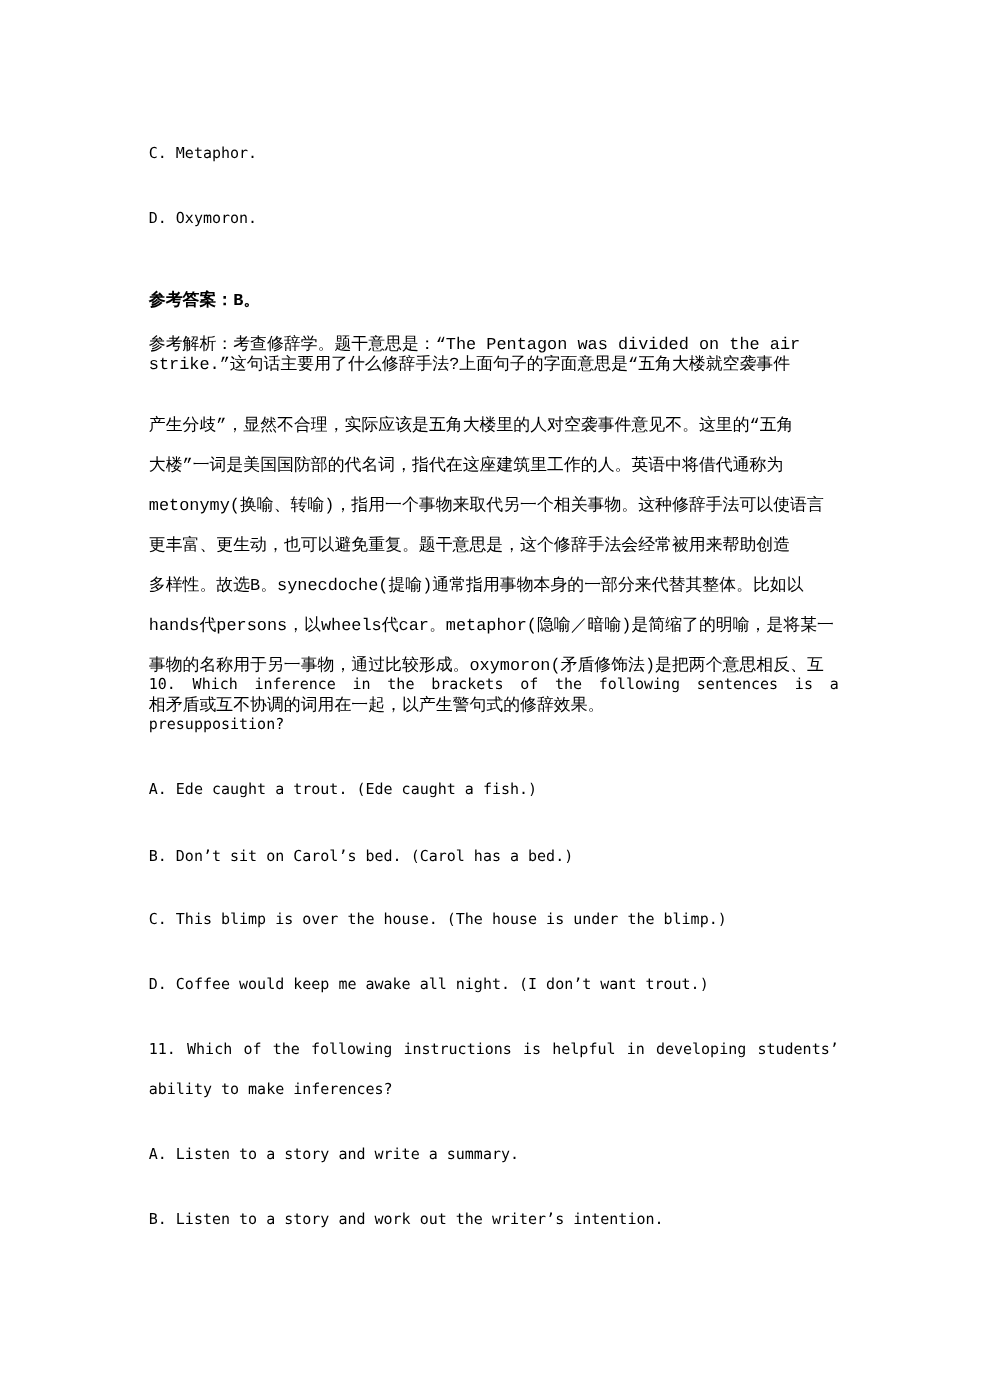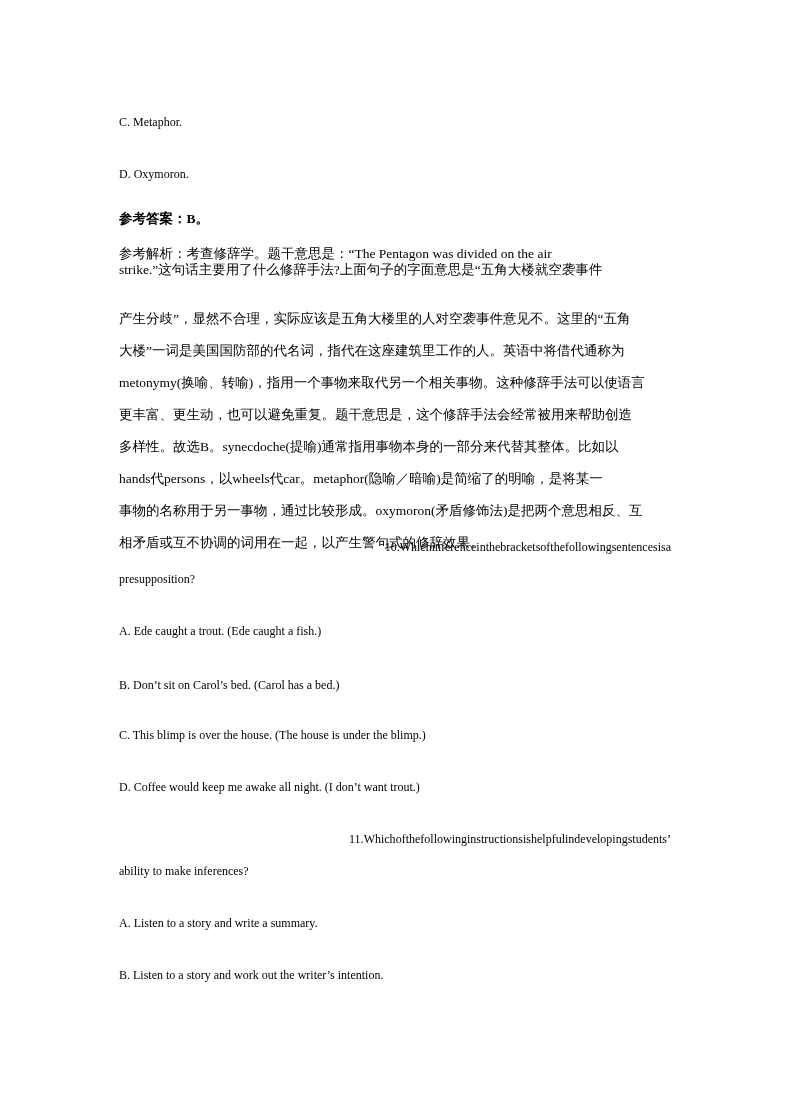--- a/index.html
+++ b/index.html
@@ -1,20 +1,20 @@
 <!DOCTYPE html>
 <html><head>
 <meta charset="utf-8">
 <style>
   html, body { margin:0; padding:0; background:#ffffff; }
   body { width:790px; height:1119px; position:relative; overflow:hidden;
          font-family:"DejaVu Sans Mono","Liberation Mono",monospace; color:#000; }
-  .ln { position:absolute; left:119px; font-size:12px; white-space:nowrap; line-height:16px;font-family:Liberation Serif, serif; }
-  .just { width:552px; display:flex; justify-content:flex-end; }
-  .cjk { font-family:Liberation Serif, serif; font-size:13.5px; }
+  .ln { position:absolute; left:119px; font-size:12px; white-space:nowrap; line-height:16px; }
+  .just { width:552px; display:flex; justify-content:space-between; }
+  .cjk { font-family:Liberation Mono, monospace; font-size:13.5px;margin-top:23px; }
   .bold { font-weight:bold; }
 </style>
 </head>
 <body>
 
 <div class="ln" style="top:114px">C. Metaphor.</div>
 <div class="ln" style="top:166px">D. Oxymoron.</div>
 <div class="ln cjk bold" style="top:211px">参考答案：B。</div>
 
 <div>

